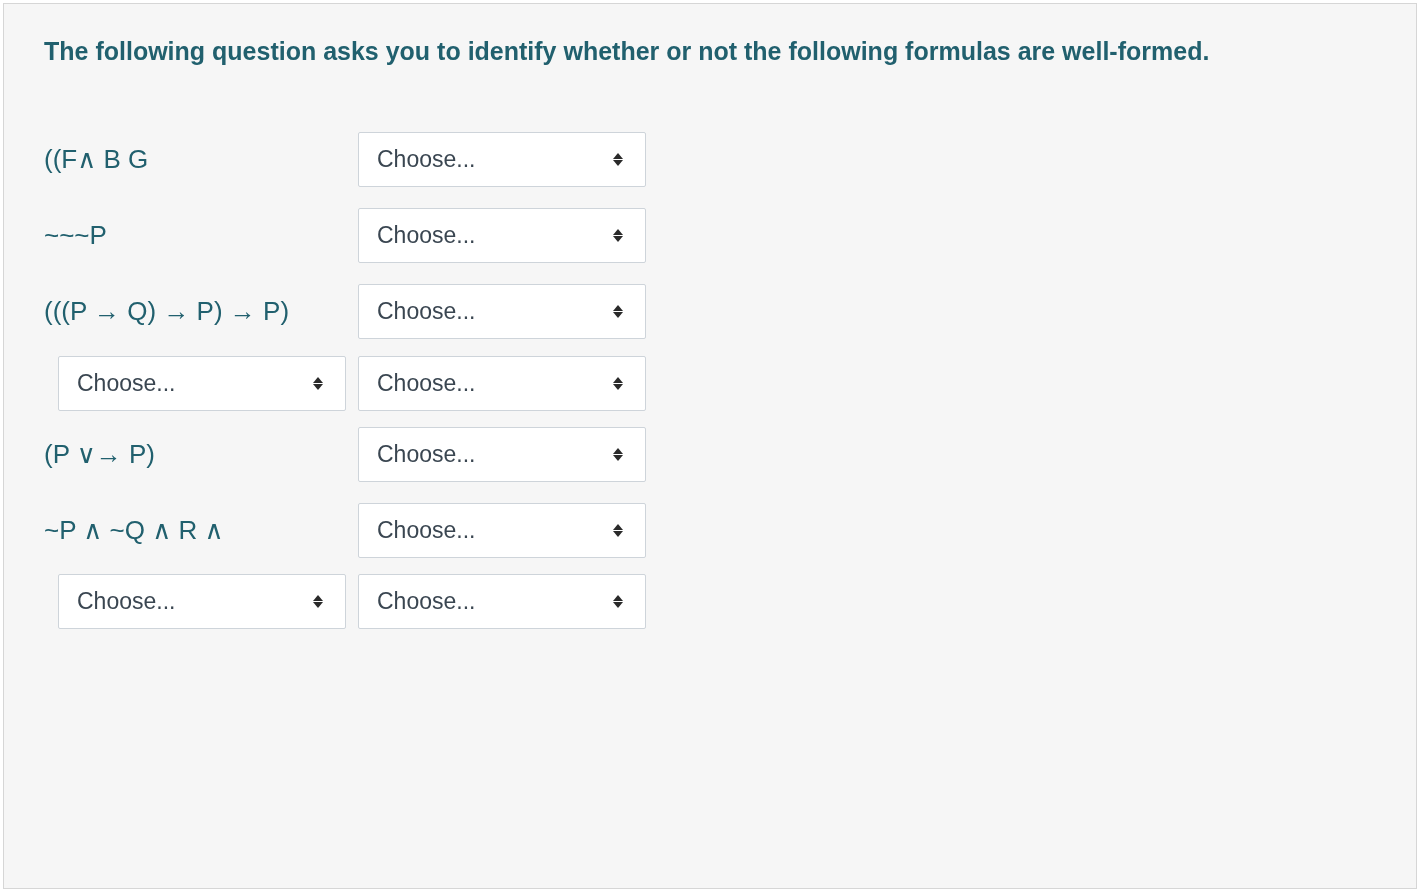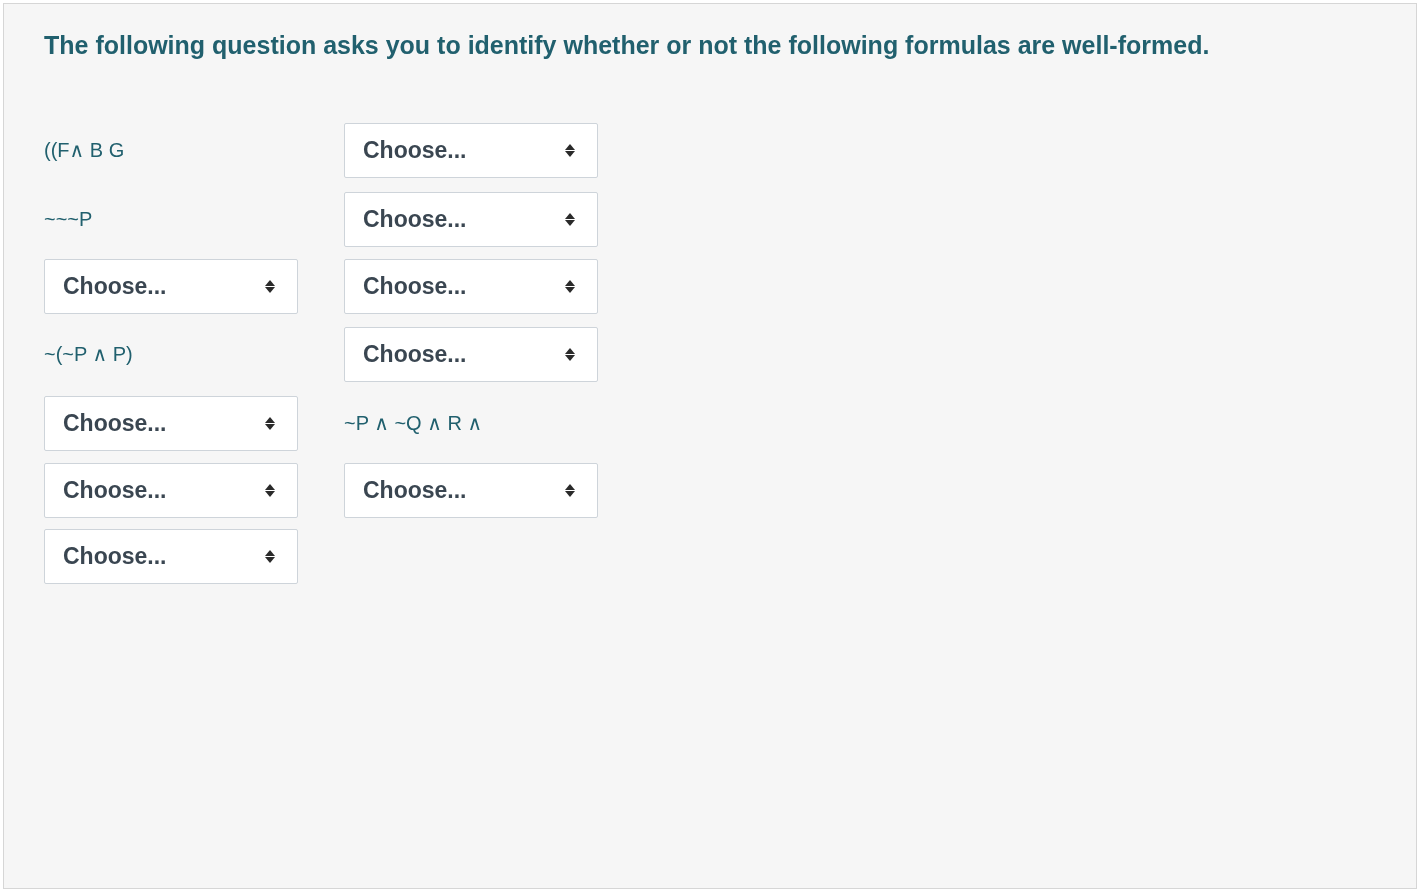--- a/index.html
+++ b/index.html
@@ -8,52 +8,51 @@
       padding: 0;
     }
     body {
       font-family: -apple-system, BlinkMacSystemFont, "Segoe UI", Helvetica, Arial, sans-serif;
       background: #ffffff;
       padding: 0;
     }
     .question-container {
       border: 1px solid #d6d6d6;
       background: #f6f6f6;
-      padding: 24px 40px 30px 40px;
+      padding: 30px 40px 30px 40px;
       margin: 3px;
       width: 1414px;
       height: 886px;
     }
     .question-prompt {
       color: #21606e;
       font-size: 25px;
       font-weight: 700;
       line-height: 1.4;
       margin-bottom: 55px;
       max-width: 1260px;
     }
     .formula-grid {
       display: grid;
       grid-template-columns: 300px 290px;
       row-gap: 5px;
       align-items: center;
     }
     .formula-label {
       color: #21606e;
-      font-size: 20px;
+      font-size: 26px;
       font-weight: 400;
       padding: 20px 0;
       line-height: 1.2;
     }
     .select-wrapper {
       position: relative;
-      width: 254px;
+      width: 288px;
       height: 55px;
-      margin: 3px 0;
-      font-weight: bold;
+      margin: 3px 14px;
     }
     .select-box {
       width: 100%;
       height: 100%;
       border: 1px solid #ced4da;
       background: #ffffff;
       display: flex;
       align-items: center;
       padding: 0 18px;
       cursor: pointer;
@@ -110,51 +109,52 @@
     <div class="select-wrapper">
       <div class="select-box">
         <span class="select-text">Choose...</span>
         <span class="select-arrows">
           <span class="arrow-up"></span>
           <span class="arrow-down"></span>
         </span>
       </div>
     </div>
 
+    <div class="formula-label">(((P → Q) → P) → P)</div>
     <div class="select-wrapper">
       <div class="select-box">
         <span class="select-text">Choose...</span>
         <span class="select-arrows">
           <span class="arrow-up"></span>
           <span class="arrow-down"></span>
         </span>
       </div>
     </div>
 
     <div class="select-wrapper">
       <div class="select-box">
         <span class="select-text">Choose...</span>
         <span class="select-arrows">
           <span class="arrow-up"></span>
           <span class="arrow-down"></span>
         </span>
       </div>
     </div>
 
-    <div class="formula-label">~(~P ∧ P)</div>
     <div class="select-wrapper">
       <div class="select-box">
         <span class="select-text">Choose...</span>
         <span class="select-arrows">
           <span class="arrow-up"></span>
           <span class="arrow-down"></span>
         </span>
       </div>
     </div>
 
+    <div class="formula-label">(P ∨→ P)</div>
     <div class="select-wrapper">
       <div class="select-box">
         <span class="select-text">Choose...</span>
         <span class="select-arrows">
           <span class="arrow-up"></span>
           <span class="arrow-down"></span>
         </span>
       </div>
     </div>
 

